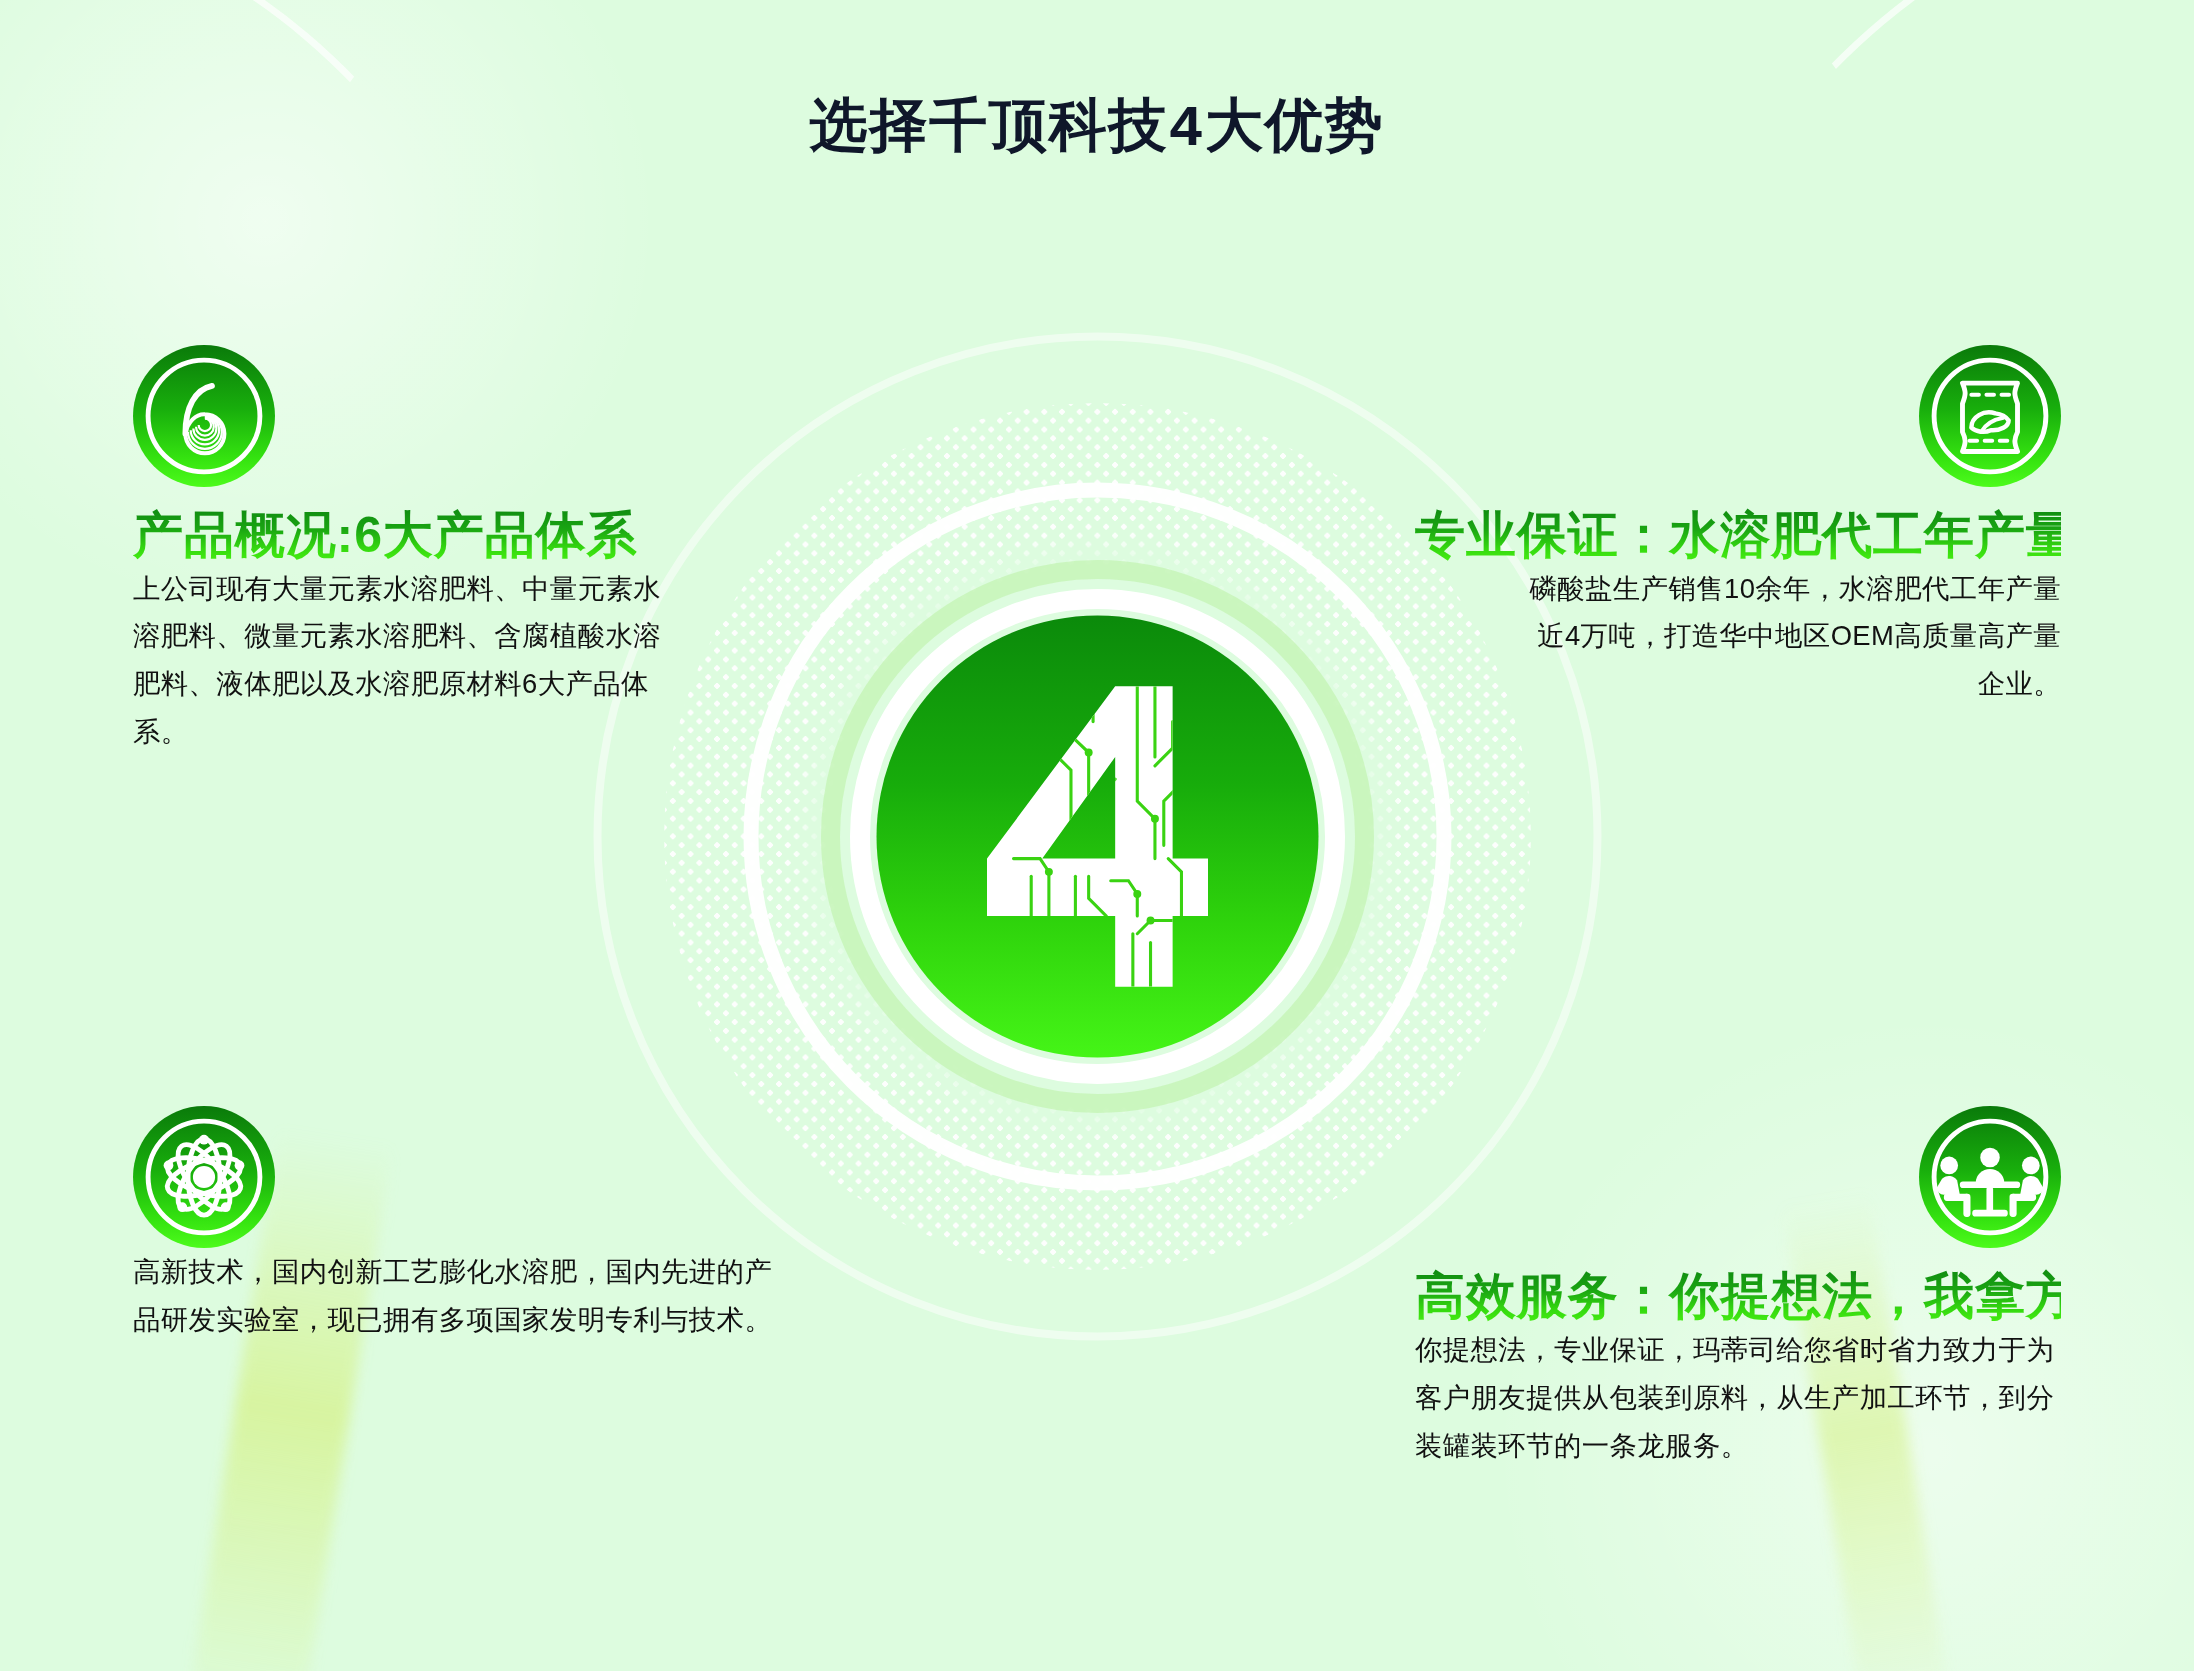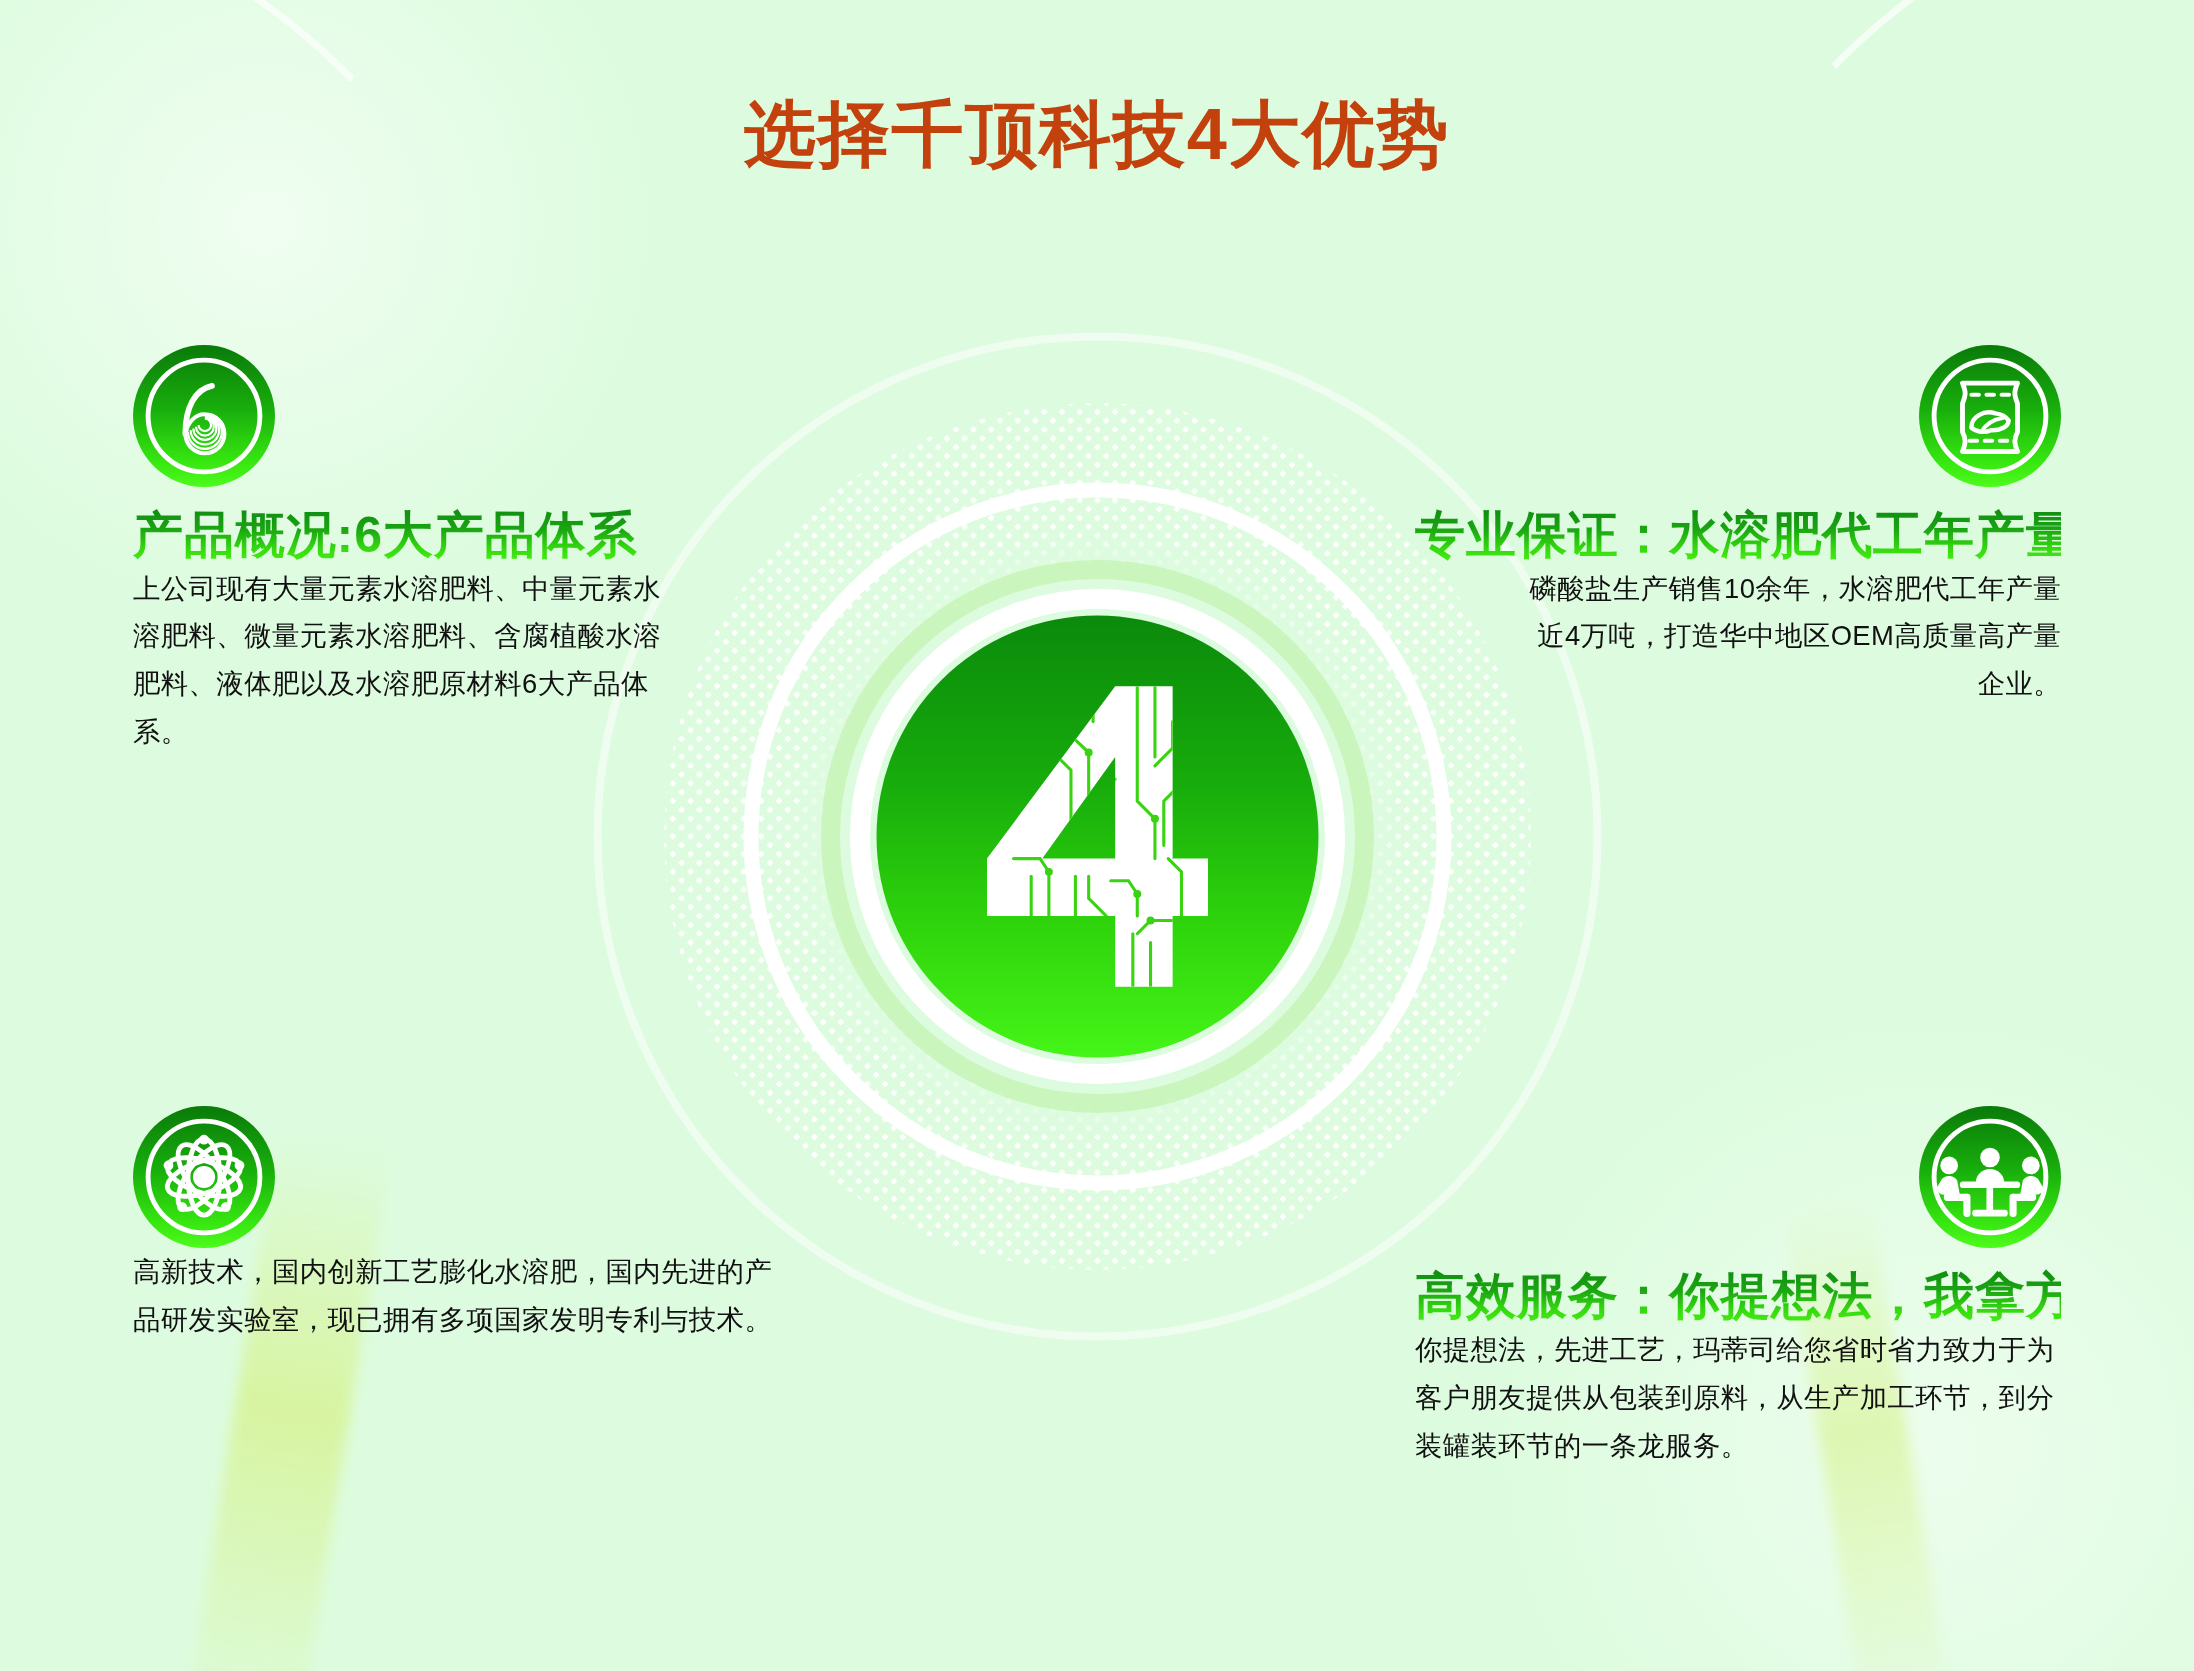--- a/index.html
+++ b/index.html
@@ -176,25 +176,26 @@
   .q-tl .feat-desc { width:544px; }
   .q-tr .feat-desc { width:544px; margin-left:auto; }
   .q-bl .feat-desc { width:646px; }
   .q-br .feat-desc { width:663px; margin-left:auto; }
 
   
   .page-title {
     position:absolute;
     left:50%; top:87px;
     transform:translateX(-50%);
-    font-size:72px;
+    font-size:58px;
     font-weight:bold;
-    color:#c2410c;
+    color:#0f172a;
     letter-spacing:1.8px;
     white-space:nowrap;
+    font-family:Liberation Mono, monospace;
   }
 </style>
 </head>
 <body>
 
 <div class="bg-layer">
   <div class="tint-tl"></div>
   <div class="tint-br"></div>
   <div class="sweep sweep-left"></div>
   <div class="sweep sweep-right"></div>
@@ -335,15 +336,15 @@
         <rect x="100" y="198" width="16" height="52" rx="7"></rect>
 
         <circle cx="252" cy="134" r="20"></circle>
         <path d="M268,164 a22,22 0 0,0 -34,4 L228,200 L264,200 a16,16 0 0,0 16,-16 Z"></path>
         <rect x="206" y="198" width="58" height="16" rx="7"></rect>
         <rect x="204" y="198" width="16" height="52" rx="7"></rect>
       </g>
     </svg>
   </div>
   <div class="feat-title">高效服务：你提想法，我拿方案</div>
-  <div class="feat-desc">你提想法，先进工艺，玛蒂司给您省时省力致力于为客户朋友提供从包装到原料，从生产加工环节，到分装罐装环节的一条龙服务。</div>
+  <div class="feat-desc">你提想法，专业保证，玛蒂司给您省时省力致力于为客户朋友提供从包装到原料，从生产加工环节，到分装罐装环节的一条龙服务。</div>
 </div>
 
 
 </body></html>

